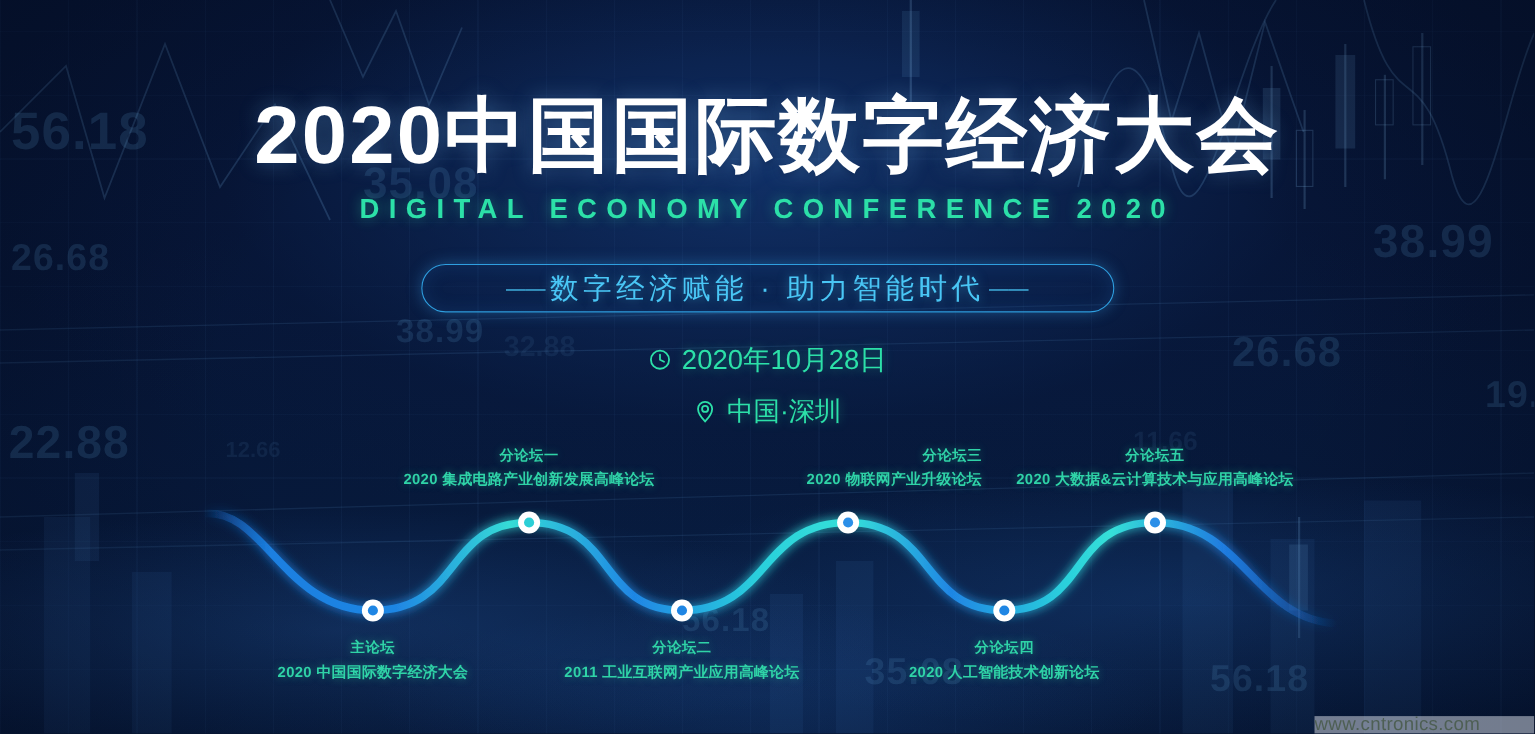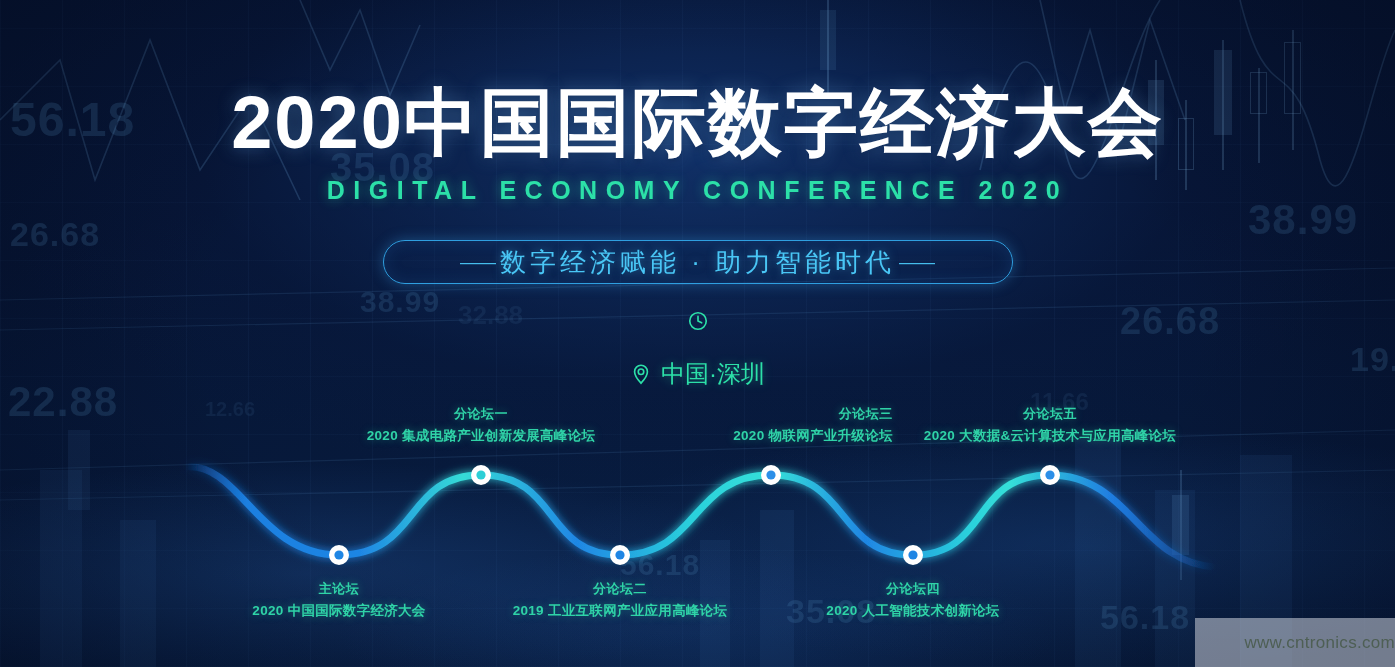--- a/index.html
+++ b/index.html
@@ -147,23 +147,23 @@
     font-size:13.5px;
     font-weight:bold;
     color:#2fd3a7;
     text-shadow:0 0 8px rgba(47,211,167,.4);
     letter-spacing:.3px;
   }
 
   #watermark-bar {
     position:absolute;
     right:0; bottom:0;
-    width:200px; height:49px;
+    width:200px; height:16px;
     background:rgba(205,212,222,.55);
-    display:flex; align-items:center; justify-content:flex-end;
+    display:flex; align-items:center; justify-content:flex-start;
     z-index:9;
   }
   #watermark-text {
     color:#4e5f54;
     font-size:17px;
     letter-spacing:.3px;
   }
 </style>
 </head>
 <body>
@@ -249,20 +249,21 @@
       <span class="pill-dash">——</span>
     </div>
 
     <div class="meta-row" id="date-row">
       <span class="meta-icon">
         <svg width="22" height="22" viewBox="0 0 24 24" fill="none" stroke="#2ce0a8" stroke-width="1.8">
           <circle cx="12" cy="12" r="9"></circle>
           <path d="M12 7 L12 12 L16 14" stroke-linecap="round"></path>
         </svg>
       </span>
+      <span>2020年10月28日</span>
     </div>
 
     <div class="meta-row" id="place-row">
       <span class="meta-icon">
         <svg width="22" height="22" viewBox="0 0 24 24" fill="none" stroke="#2ce0a8" stroke-width="1.8">
           <path d="M12 22 C12 22 19 14.5 19 9.5 A7 7 0 0 0 5 9.5 C5 14.5 12 22 12 22 Z"></path>
           <circle cx="12" cy="9.5" r="3"></circle>
         </svg>
       </span>
       <span>中国·深圳</span>
@@ -335,21 +336,21 @@
           <div class="forum-label" style="left: 339px; top: 185px;">
             <div class="forum-name">主论坛</div>
             <div class="forum-desc">2020 中国国际数字经济大会</div>
           </div>
           <div class="forum-label" style="left: 481px; top: 10px;">
             <div class="forum-name">分论坛一</div>
             <div class="forum-desc">2020 集成电路产业创新发展高峰论坛</div>
           </div>
           <div class="forum-label" style="left: 620px; top: 185px;">
             <div class="forum-name">分论坛二</div>
-            <div class="forum-desc">2019 工业互联网产业应用高峰论坛</div>
+            <div class="forum-desc">2011 工业互联网产业应用高峰论坛</div>
           </div>
           <div class="forum-label" style="left: 813px; top: 10px; text-align: right;">
             <div class="forum-name">分论坛三</div>
             <div class="forum-desc">2020 物联网产业升级论坛</div>
           </div>
           <div class="forum-label" style="left: 913px; top: 185px;">
             <div class="forum-name">分论坛四</div>
             <div class="forum-desc">2020 人工智能技术创新论坛</div>
           </div>
           <div class="forum-label" style="left: 1050px; top: 10px;">

